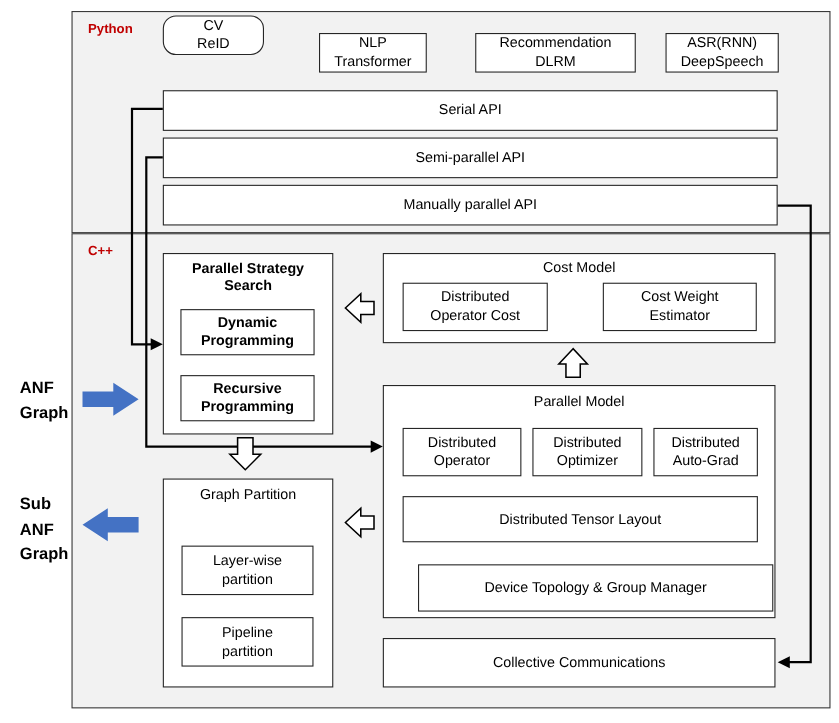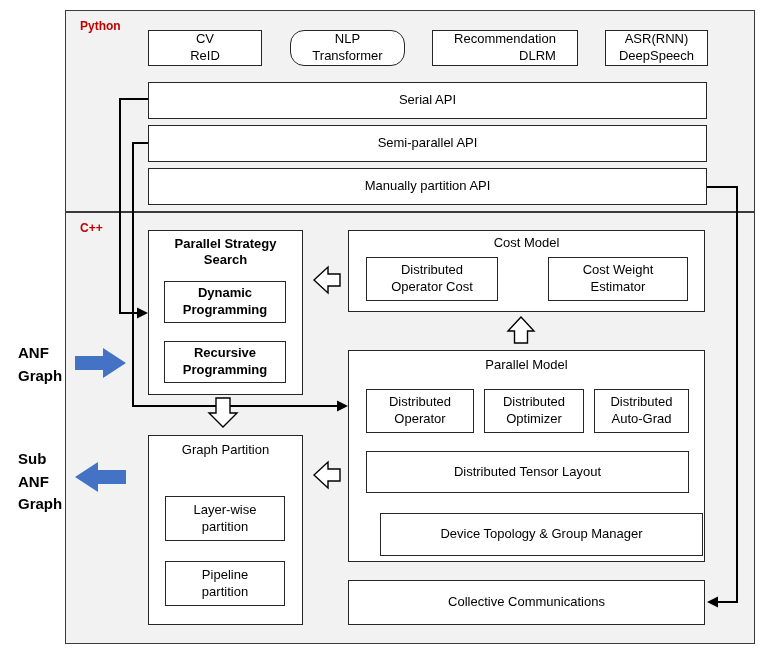--- a/index.html
+++ b/index.html
@@ -71,32 +71,32 @@
 
 <div class="canvas">
 
   <div class="section" style="left:65px; top:10px; width:690px; height:202px;"></div>
 
   <div class="section" style="left:65px; top:212px; width:690px; height:432px;"></div>
 
   <div class="section-label" style="left:80px; top:19px;">Python</div>
   <div class="section-label" style="left:80px; top:221px;">C++</div>
 
-  <div class="box" style="left:148px; top:30px; width:114px; height:36px;">CV
+  <div class="box" style="left:148px; top:14px; width:92px; height:36px;border-radius:12px;">CV
 ReID</div>
-  <div class="box" style="left:290px; top:30px; width:115px; height:36px;border-radius:14px;">NLP
+  <div class="box" style="left:290px; top:30px; width:98px; height:36px;">NLP
 Transformer</div>
-  <div class="box" style="left:432px; top:30px; width:146px; height:36px;text-align:right;">Recommendation
+  <div class="box" style="left:432px; top:30px; width:146px; height:36px;">Recommendation
 DLRM</div>
   <div class="box" style="left:605px; top:30px; width:103px; height:36px;">ASR(RNN)
 DeepSpeech</div>
 
   <div class="box" style="left:148px; top:82px; width:559px; height:37px;">Serial API</div>
   <div class="box" style="left:148px; top:125px; width:559px; height:37px;">Semi-parallel API</div>
-  <div class="box" style="left:148px; top:168px; width:559px; height:37px;">Manually partition API</div>
+  <div class="box" style="left:148px; top:168px; width:559px; height:37px;">Manually parallel API</div>
 
   <div class="group" style="left:148px; top:230px; width:155px; height:165px;font-weight:bold;">
     <div class="group-title" style="top:5px;">Parallel Strategy
 Search</div>
     <div class="box" style="left:15px; top:50px; width:122px; height:42px;">Dynamic
 Programming</div>
     <div class="box" style="left:15px; top:110px; width:122px; height:42px;">Recursive
 Programming</div>
   </div>
 

